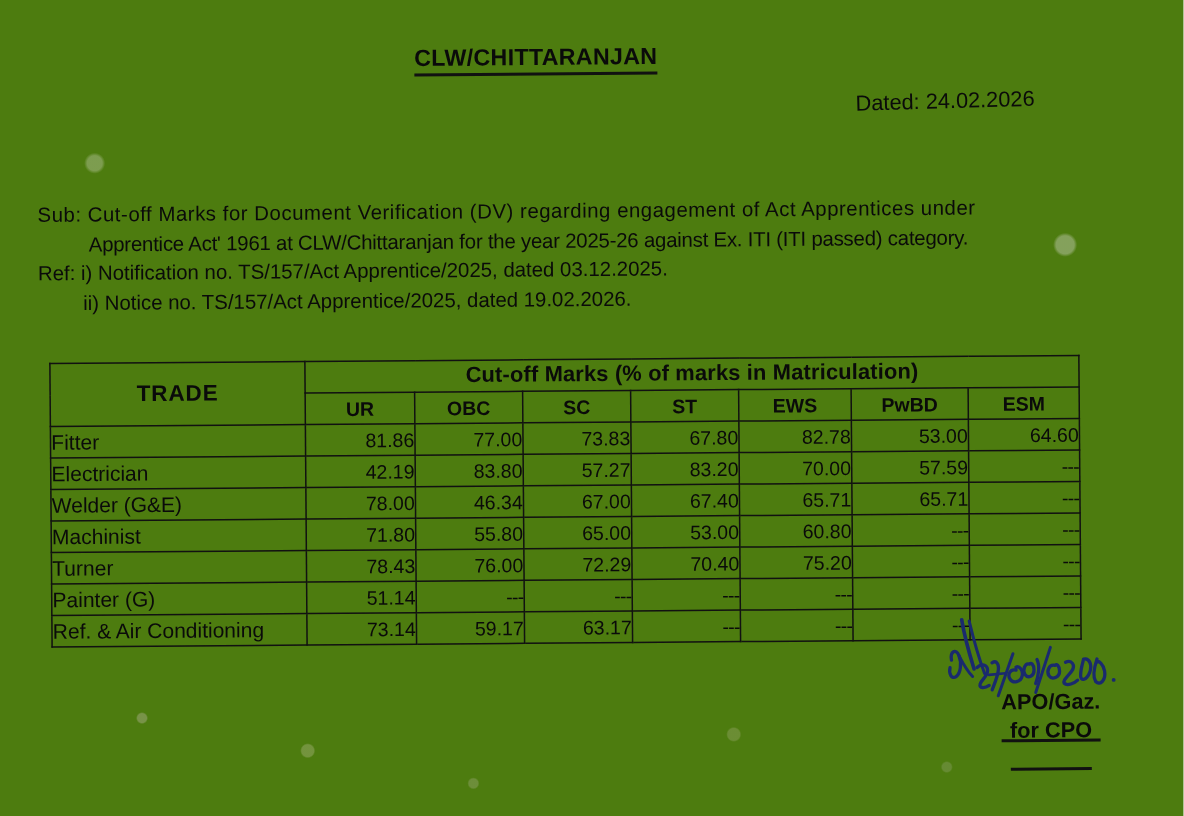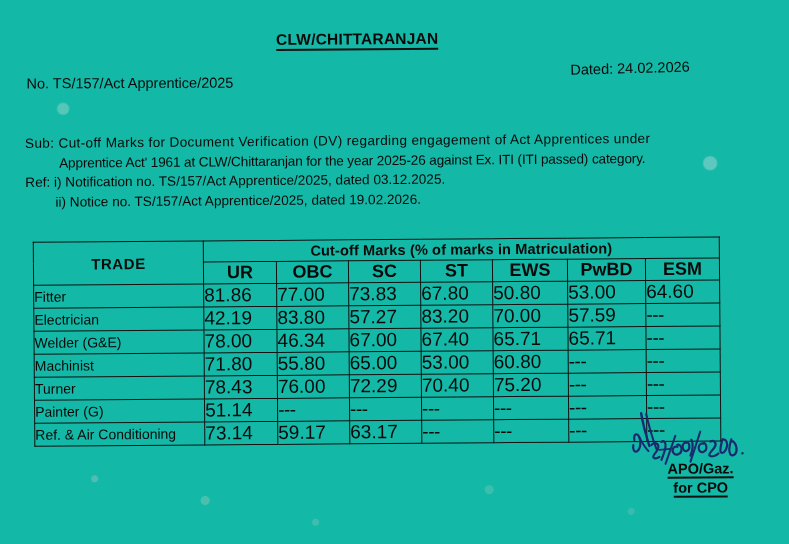--- a/index.html
+++ b/index.html
@@ -4,21 +4,21 @@
 <style>
   html, body {
     margin: 0;
     padding: 0;
     background: #ffffff;
   }
   #page {
     position: relative;
     width: 789px;
     height: 544px;
-    background: #14b8a6;
+    background: #4d7c0f;
     overflow: hidden;
     font-family: "Liberation Sans", sans-serif;
     color: #0a0a0a;
   }
   
   #paper-grain {
     position: absolute;
     inset: 0;
     background:
       radial-gradient(circle at 12% 88%, rgba(220,200,205,0.30) 0 3px, transparent 4px),
@@ -94,31 +94,31 @@
     border: 1.4px solid #111;
     padding: 0;
     height: 20px;
   }
   table.marks th {
     font-weight: bold;
     text-align: center;
   }
   th.trade-head { font-size: 15px; letter-spacing: 0.6px; }
   th.group-head { font-size: 14.6px; letter-spacing: 0.1px; height: 21px; }
-  th.sub-head { font-size: 18px; height: 22px; border-radius: 10px; }
+  th.sub-head { font-size: 13px; height: 22px; border-radius: 10px; }
   td.trade-cell {
     text-align: left;
     padding-left: 5px;
     font-size: 14px;
     white-space: nowrap;
   }
   td.num {
-    text-align: left;
+    text-align: right;
     padding-left: 9px;
-    font-size: 19px;
+    font-size: 13px;
   }
   td.num.dash { letter-spacing: -0.5px; }
 
   
   #signature {
     position: absolute;
     left: 628px;
     top: 414px;
     width: 160px;
     height: 60px;
@@ -127,35 +127,34 @@
   .sig-label {
     position: absolute;
     left: 624px;
     top: 462px;
     width: 150px;
     text-align: center;
     font-size: 14.5px;
     font-weight: bold;
     line-height: 19px;
   }
-  .sig-label span { border-bottom: 2px solid #111; padding-bottom: 0px; }
+  .sig-label span { border-bottom: 2px solid #111; padding-bottom: 16px; }
 </style>
 </head>
 <body>
 
 <div id="page">
   <div id="paper-grain"></div>
 
   <div id="scan">
 
     <div class="title">
       <u>CLW/CHITTARANJAN</u>
     </div>
 
-    <div class="docno">No. TS/157/Act Apprentice/2025</div>
     <div class="dated">Dated: 24.02.2026</div>
 
     <div class="block">
       <div class="ln sub-1">Sub: Cut-off Marks for Document Verification (DV) regarding engagement of Act Apprentices under</div>
       <div class="ln i1 sub-2">Apprentice Act' 1961 at CLW/Chittaranjan for the year 2025-26 against Ex. ITI (ITI passed) category.</div>
       <div class="ln">Ref: i) Notification no. TS/157/Act Apprentice/2025, dated 03.12.2025.</div>
       <div class="ln i2">ii) Notice no. TS/157/Act Apprentice/2025, dated 19.02.2026.</div>
     </div>
 
     <table class="marks">
@@ -184,21 +183,21 @@
           <th class="sub-head">ESM</th>
         </tr>
       </thead>
       <tbody>
           <tr>
             <td class="trade-cell">Fitter</td>
             <td class="num">81.86</td>
             <td class="num">77.00</td>
             <td class="num">73.83</td>
             <td class="num">67.80</td>
-            <td class="num">50.80</td>
+            <td class="num">82.78</td>
             <td class="num">53.00</td>
             <td class="num">64.60</td>
           </tr>
           <tr>
             <td class="trade-cell">Electrician</td>
             <td class="num">42.19</td>
             <td class="num">83.80</td>
             <td class="num">57.27</td>
             <td class="num">83.20</td>
             <td class="num">70.00</td>

